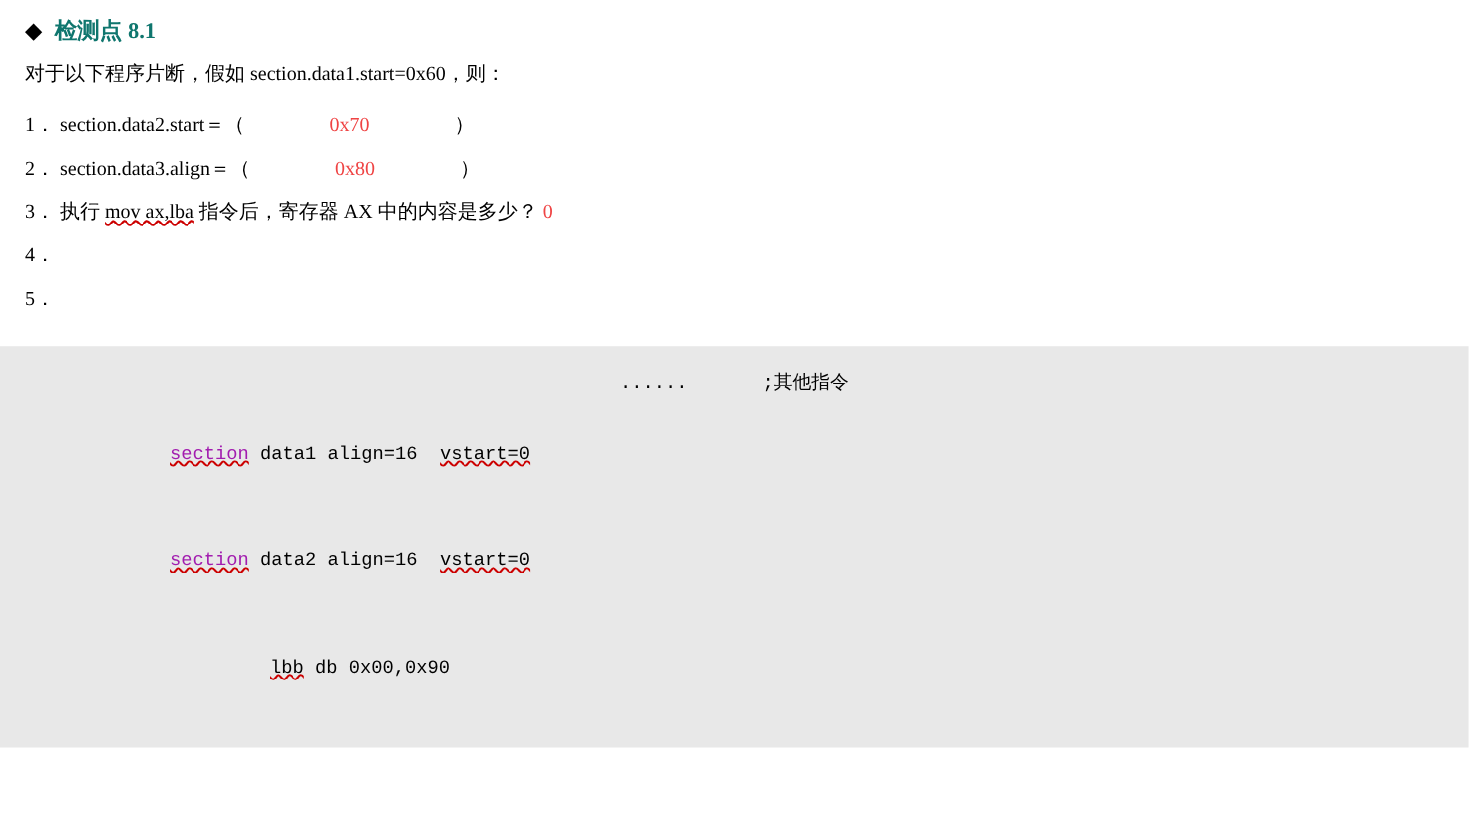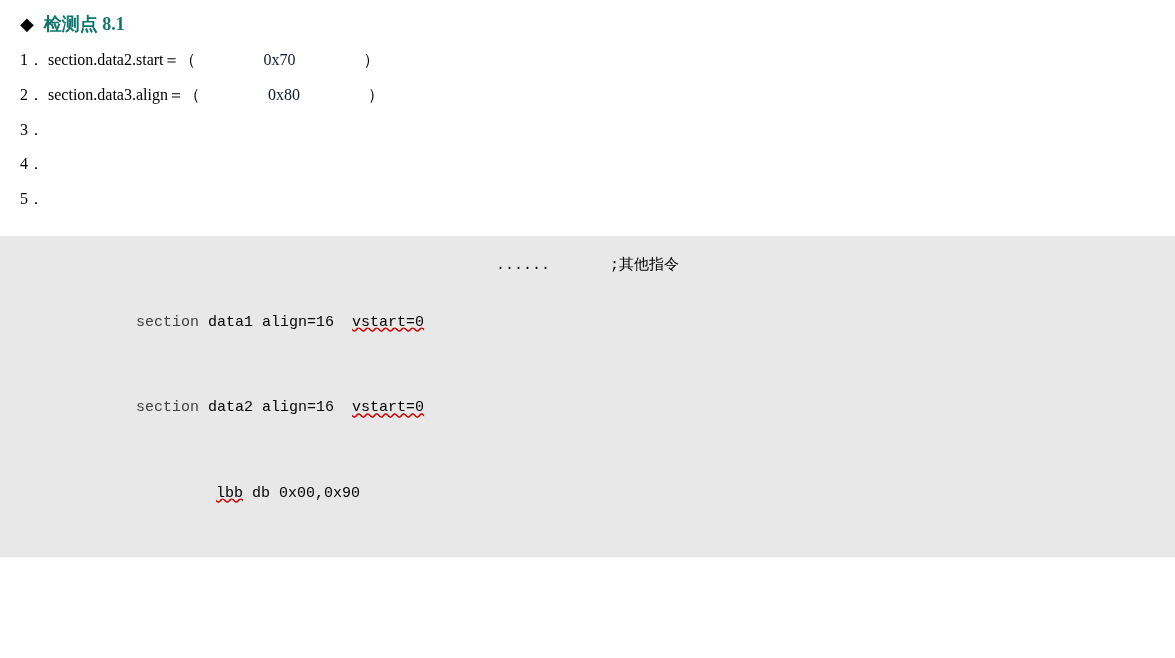--- a/index.html
+++ b/index.html
@@ -63,21 +63,21 @@
     .q-num {
       min-width: 28px;
       color: #000;
     }
 
     .q-text {
       color: #000;
     }
 
     .red-text {
-      color: #0f172a;
+      color: #ef4444;
     }
 
     .underline-red {
       text-decoration: underline;
       text-decoration-color: #cc0000;
       text-decoration-style: wavy;
     }
 
     .code-section {
       background: #e8e8e8;
@@ -90,21 +90,22 @@
     .code-line {
       line-height: 1.9;
       white-space: pre;
     }
 
     .code-comment {
       color: #000;
     }
 
     .code-keyword {
-      color: #404040;
+      color: #a21caf;
+      text-decoration: underline;
       text-decoration-color: #cc0000;
       text-decoration-style: wavy;
     }
 
     .code-underline {
       text-decoration: underline;
       text-decoration-color: #cc0000;
       text-decoration-style: wavy;
     }
 
@@ -124,20 +125,21 @@
   </style>
 </head>
 <body>
 
 <div class="top-section">
   <div class="title-row">
     <span class="diamond-icon">◆</span>
     <span class="title-text">检测点 8.1</span>
   </div>
 
+  <div class="intro-text">对于以下程序片断，假如 section.data1.start=0x60，则：</div>
 
   <div class="question-list">
 
     <div class="question-item">
       <span class="q-num">1．</span>
       <span class="q-text">
         <span>section.data2.start＝（</span>
         <span class="paren-space"></span>
         <span class="red-text">0x70</span>
         <span class="paren-space"></span>
@@ -151,20 +153,24 @@
         <span>section.data3.align＝（</span>
         <span class="paren-space"></span>
         <span class="red-text">0x80</span>
         <span class="paren-space"></span>
         <span>）</span>
       </span>
     </div>
 
     <div class="question-item">
       <span class="q-num">3．</span>
+      <span class="q-text">
+        <span>执行 </span><span class="underline-red">mov ax,lba</span><span> 指令后，寄存器 AX 中的内容是多少？</span>
+        <span class="red-text">0</span>
+      </span>
     </div>
 
     <div class="question-item">
       <span class="q-num">4．</span>
     </div>
 
     <div class="question-item">
       <span class="q-num">5．</span>
     </div>
   </div>

